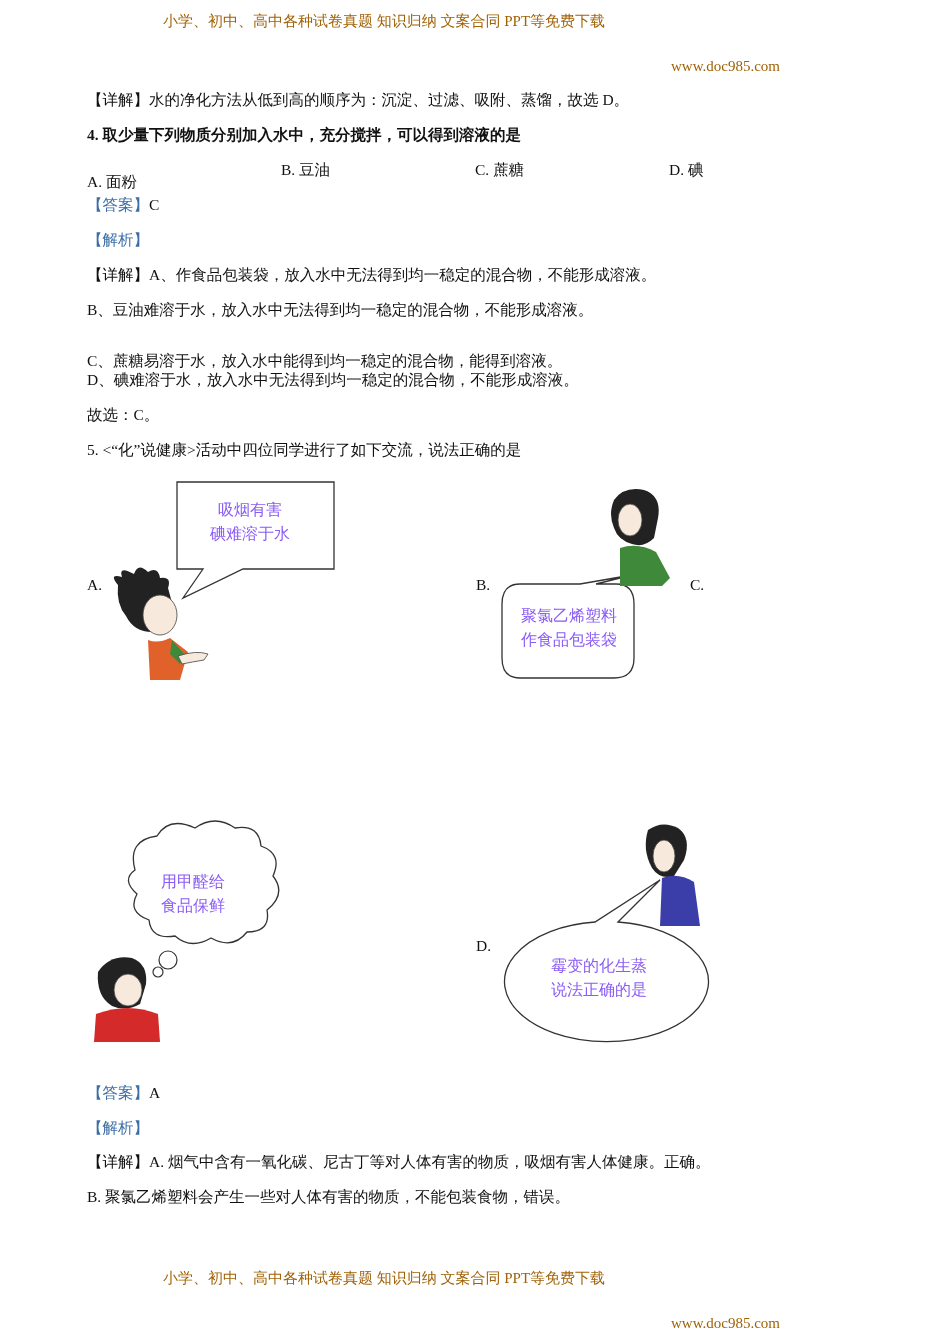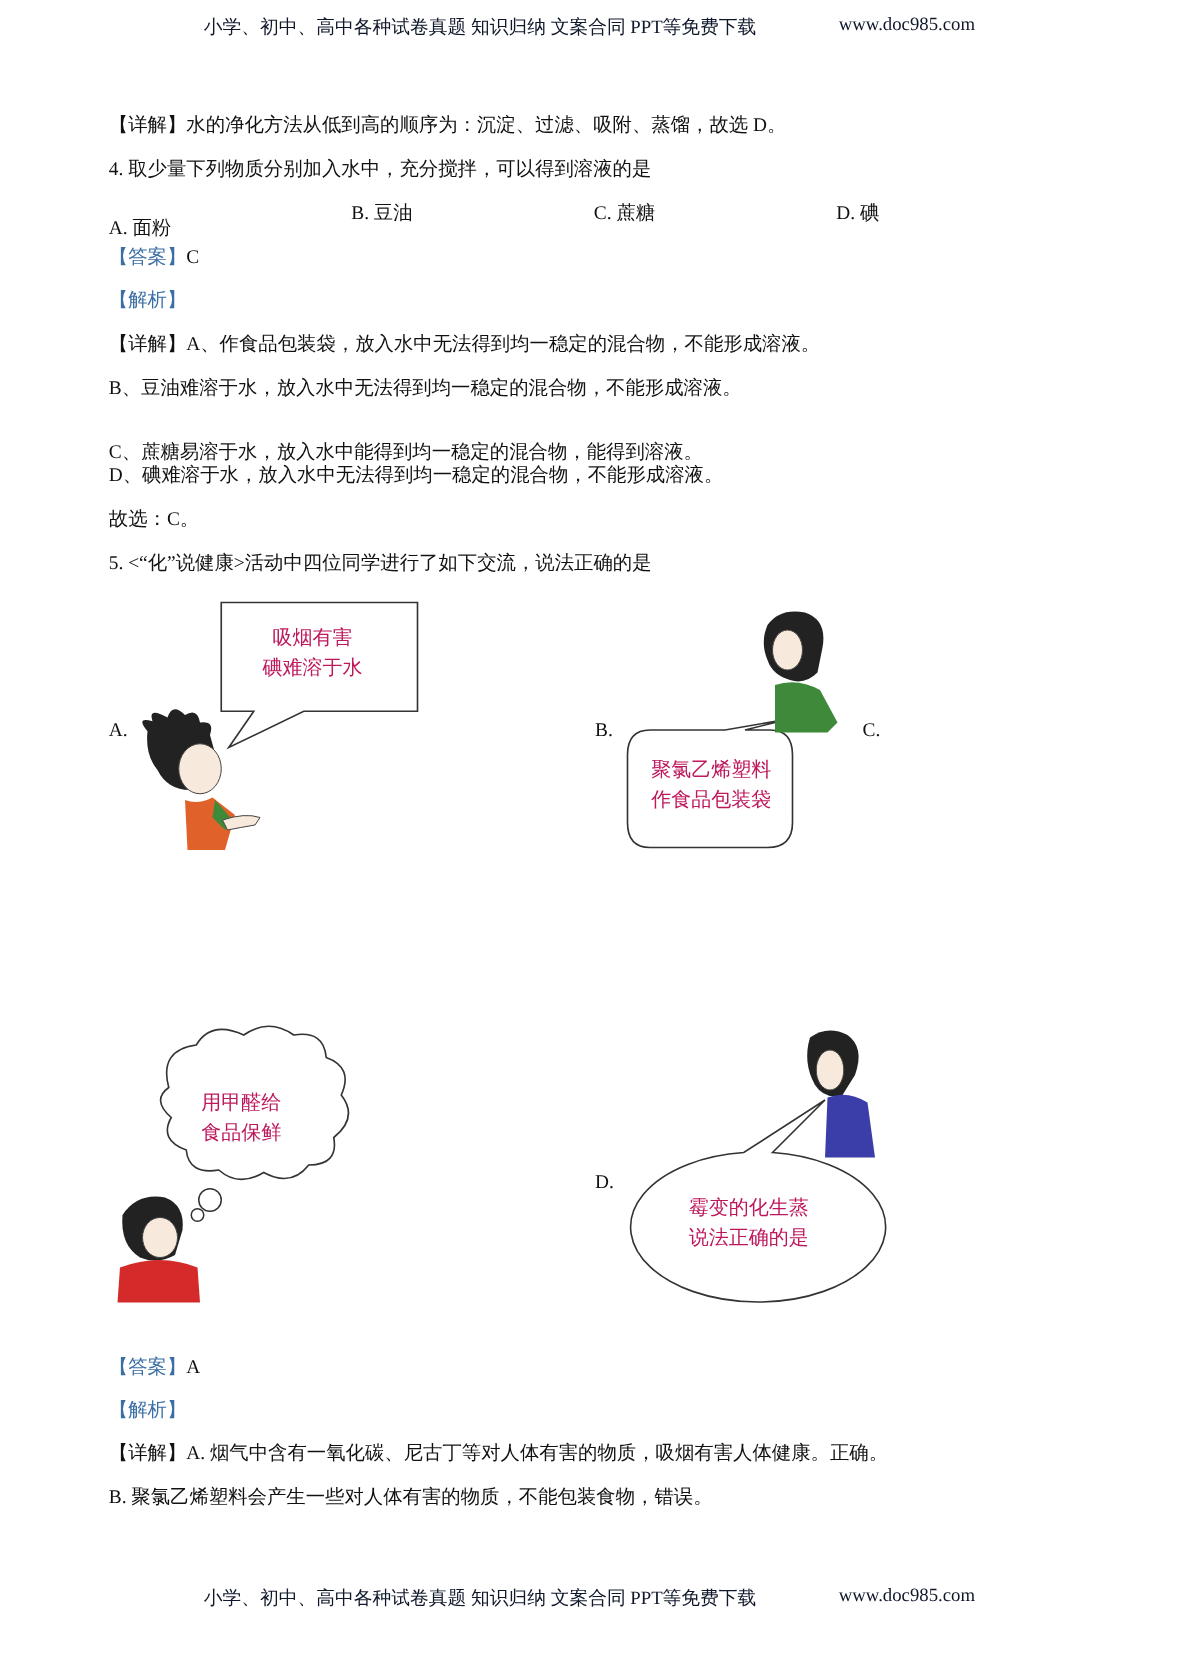--- a/index.html
+++ b/index.html
@@ -1,41 +1,41 @@
 <!DOCTYPE html>
 <html><head>
 <meta charset="utf-8">
 <style>
   html, body { margin:0; padding:0; background:#ffffff; }
   body { width:950px; height:1344px; position:relative; overflow:hidden;
          font-family:"Liberation Serif", "DejaVu Serif", serif; color:#111; }
-  .header, .footer { position:absolute; left:163px; width:640px; font-size:15px; white-space:nowrap; color:#0f172a; }
+  .header, .footer { position:absolute; left:163px; width:640px; font-size:15px; white-space:nowrap; color:#a16207; }
   .header { top:12px; }
   .footer { top:1269px; }
-  .header .site, .footer .site { position:absolute; left:508px; }
+  .header .site, .footer .site { position:absolute; left:508px;margin-top:46px; }
   .line { position:absolute; left:87px; font-size:15.5px; white-space:nowrap; }
   .tag { color:#3b6ea5; }
   .opt { position:absolute; font-size:15.5px; white-space:nowrap; }
   .fig { position:absolute; }
-  .bubble-text { position:absolute; font-family:"DejaVu Sans", sans-serif; font-size:16px; line-height:24px; text-align:center; color:#be185d; }
+  .bubble-text { position:absolute; font-family:"DejaVu Sans", sans-serif; font-size:16px; line-height:24px; text-align:center; color:#8b5cf6; }
   svg { position:absolute; overflow:visible; }
 </style>
 </head>
 <body>
 
 <div class="header">
   <span>小学、初中、高中各种试卷真题  知识归纳  文案合同  PPT等免费下载</span>
   <span class="site">www.doc985.com</span>
 </div>
 
 <div class="line" style="top:90px;">
   <span>【详解】</span><span>水的净化方法从低到高的顺序为：沉淀、过滤、吸附、蒸馏，故选 D。</span>
 </div>
 
-<div class="line" style="top:125px;">4. 取少量下列物质分别加入水中，充分搅拌，可以得到溶液的是</div>
+<div class="line" style="top:125px;font-weight:bold;">4. 取少量下列物质分别加入水中，充分搅拌，可以得到溶液的是</div>
 <div class="opt" style="left:87px;top:172px;">A. 面粉</div>
 <div class="opt" style="left:281px;top:160px;">B. 豆油</div>
 <div class="opt" style="left:475px;top:160px;text-align:center;">C. 蔗糖</div>
 <div class="opt" style="left:669px;top:160px;">D. 碘</div>
 
 <div class="line" style="top:195px;text-align:right;">
   <span class="tag">【答案】</span><span>C</span>
 </div>
 <div class="line tag" style="top:230px;">【解析】</div>
 <div class="line" style="top:265px;">

